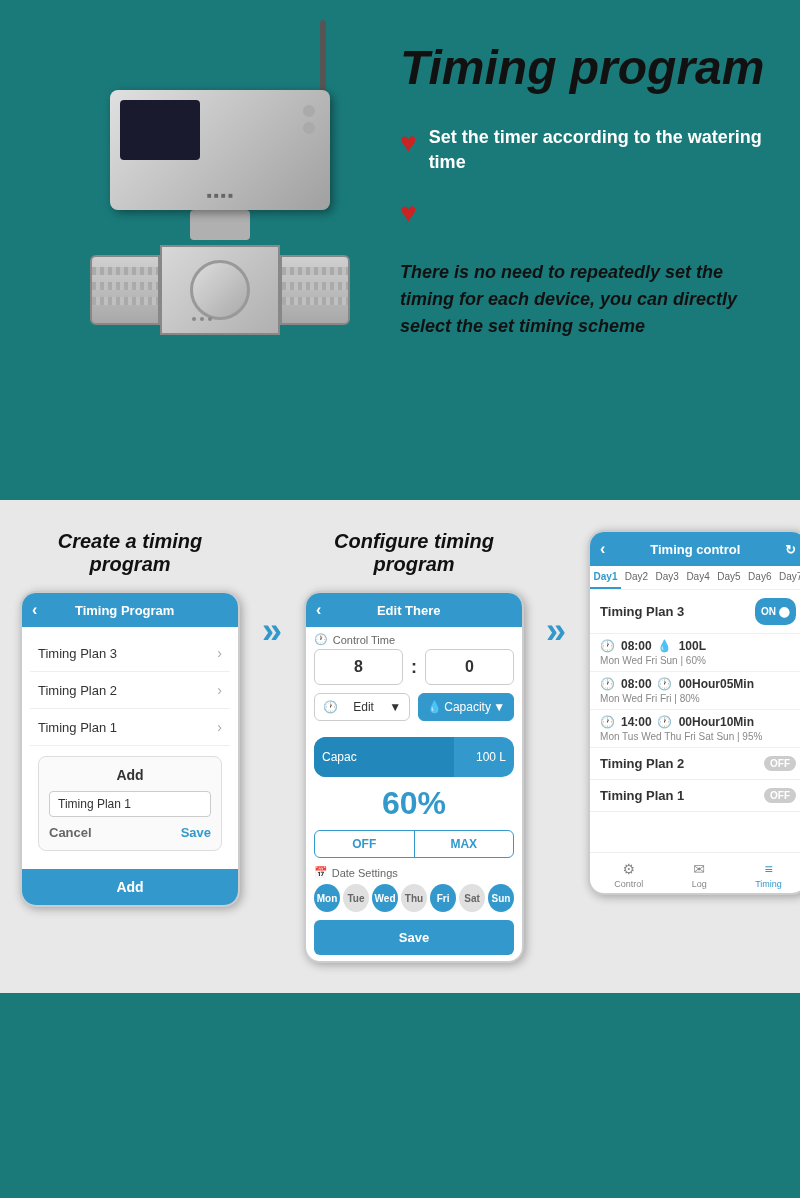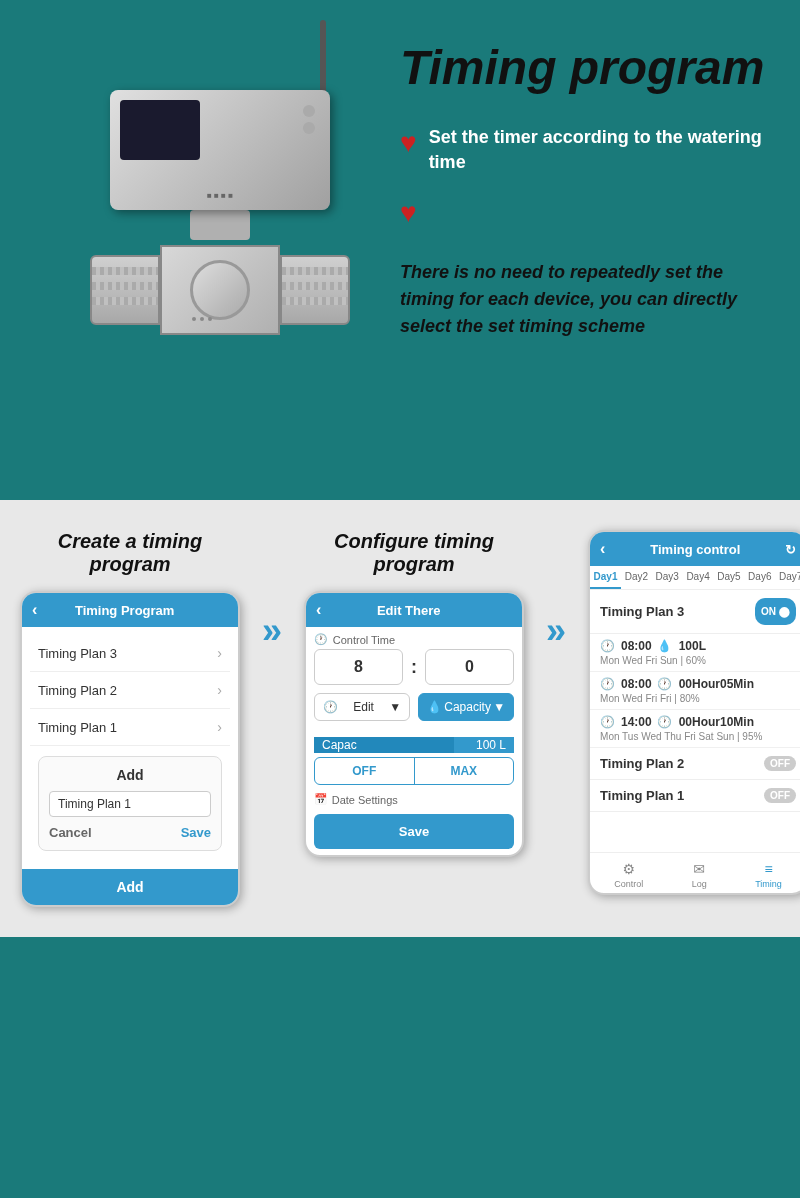--- a/index.html
+++ b/index.html
@@ -278,22 +278,22 @@
       font-size: 12px;
       color: white;
       background: #3399cc;
       display: flex;
       align-items: center;
       justify-content: space-between;
     }
     .capacity-bar-container {
       margin: 16px 8px 4px 8px;
       background: #3399cc;
-      border-radius: 0;
-      height: 16px;
+      border-radius: 12px;
+      height: 40px;
       position: relative;
       overflow: hidden;
     }
     .capacity-bar-fill {
       background: #2288bb;
       height: 100%;
       display: flex;
       align-items: center;
       padding-left: 8px;
       font-size: 12px;
@@ -613,28 +613,38 @@
           </div>
         </div>
         <div class="capacity-bar-container">
           <div class="capacity-bar-fill" style="width:70%;">
             <span>Capac</span>
           </div>
           <span class="capacity-value">
             <span>100</span>&nbsp;<span>L</span>
           </span>
         </div>
+        <div class="percent-display">60%</div>
         <div class="off-max-row">
           <div class="off-btn">OFF</div>
           <div class="max-btn">MAX</div>
         </div>
         <div class="date-section">
           <div class="date-label">
             <span>📅</span>
             <span>Date Settings</span>
+          </div>
+          <div class="day-circles">
+            <div class="day-circle day-active">Mon</div>
+            <div class="day-circle day-inactive">Tue</div>
+            <div class="day-circle day-active">Wed</div>
+            <div class="day-circle day-inactive">Thu</div>
+            <div class="day-circle day-active">Fri</div>
+            <div class="day-circle day-inactive">Sat</div>
+            <div class="day-circle day-active">Sun</div>
           </div>
         </div>
         <div class="save-btn">Save</div>
       </div>
     </div>
   </div>
 
   <div class="arrow-between">
     <span>»</span>
   </div>

